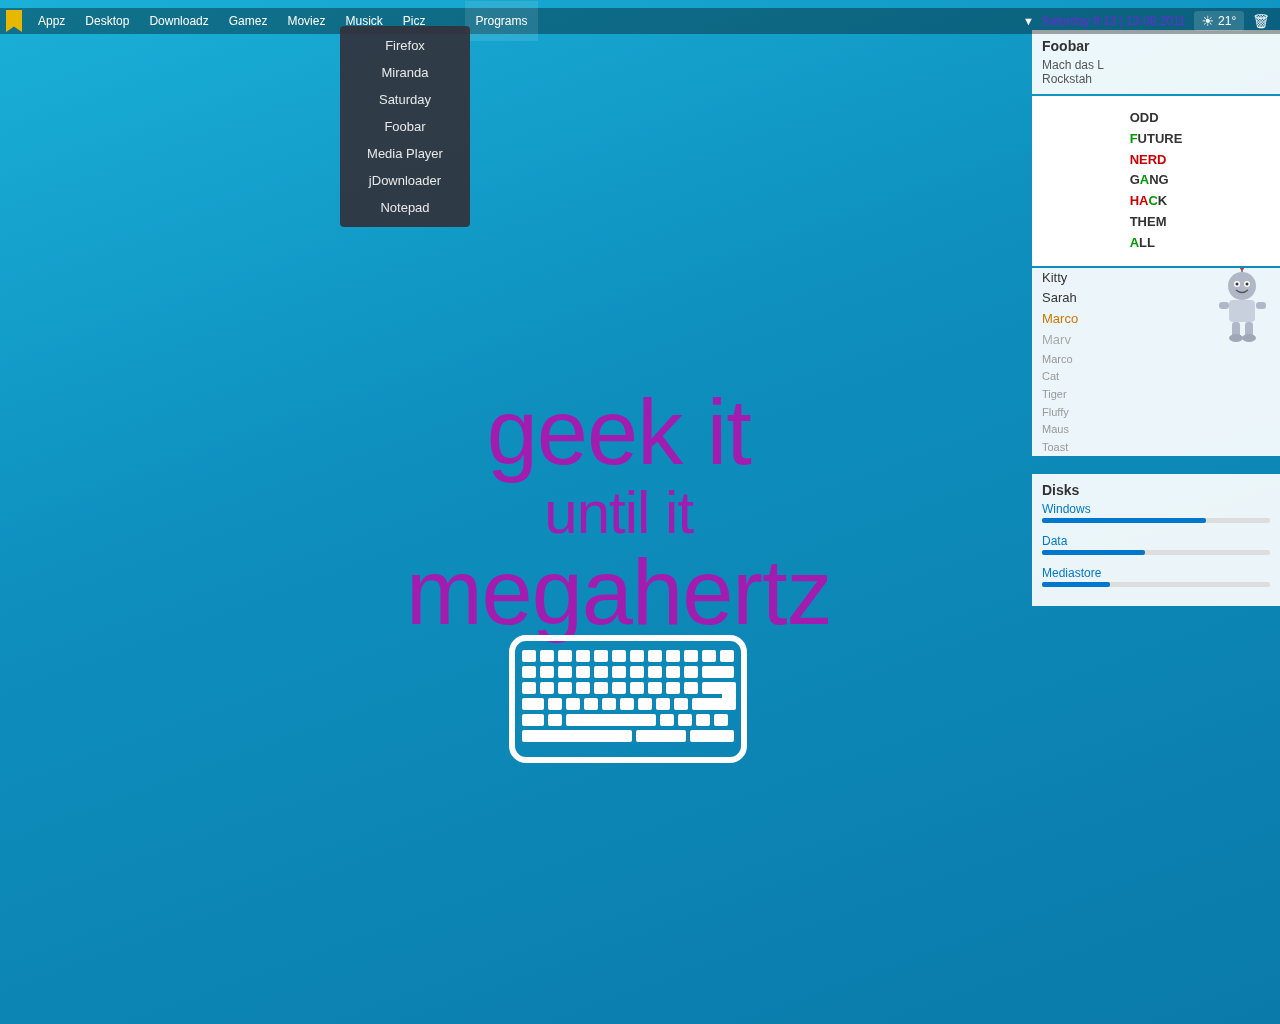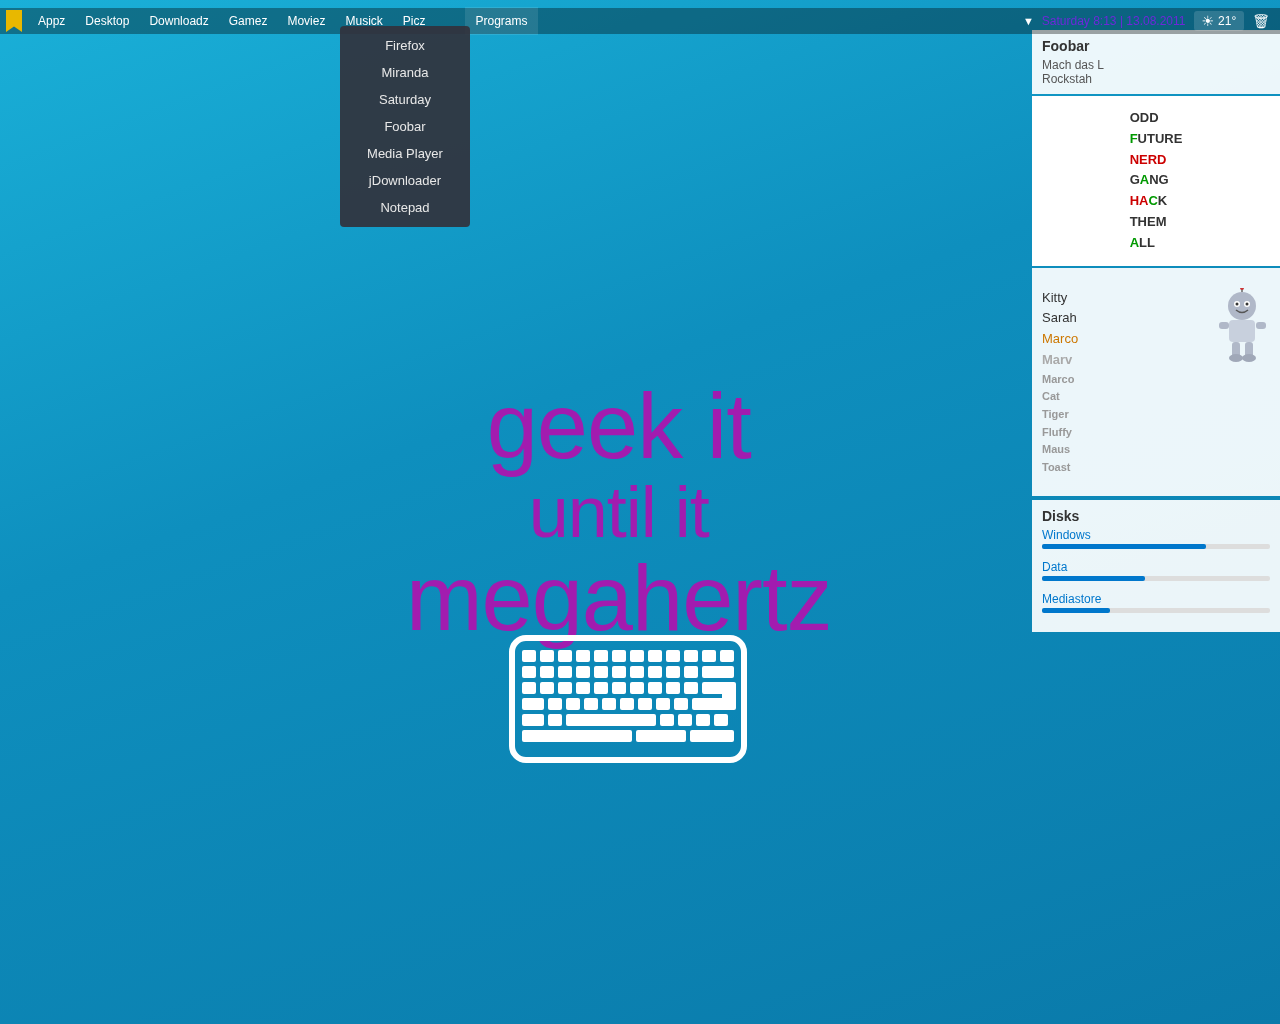--- a/index.html
+++ b/index.html
@@ -48,21 +48,21 @@
       cursor: pointer;
       height: 26px;
       display: flex;
       align-items: center;
     }
     #taskbar-programs {
       margin-left: 30px;
       color: #fff;
       font-size: 12px;
       padding: 0 10px;
-      height: 28px;
+      height: 40px;
       display: flex;
       align-items: center;
       background: rgba(255,255,255,0.1);
     }
     #taskbar-right {
       margin-left: auto;
       display: flex;
       align-items: center;
       gap: 8px;
       padding-right: 10px;
@@ -124,21 +124,21 @@
       color: #a21caf;
       line-height: 1.05;
     }
     .wt-line1 {
       font-size: 92px;
       font-weight: 300;
       letter-spacing: -1px;
       font-family: 'Arial Rounded MT Bold', Arial, sans-serif;
     }
     .wt-line2 {
-      font-size: 72px;
+      font-size: 60px;
       font-weight: 300;
       letter-spacing: -1px;
       font-family: 'Arial Rounded MT Bold', Arial, sans-serif;
     }
     .wt-line3 {
       font-size: 92px;
       font-weight: 300;
       letter-spacing: -1px;
       font-family: 'Arial Rounded MT Bold', Arial, sans-serif;
     }
@@ -220,37 +220,37 @@
     .ofwg-h2 { color: #333; }
     .ofwg-e3 { color: #333; }
     .ofwg-m { color: #333; }
     .ofwg-a3 { color: #cc0000; }
     .ofwg-l { color: #009900; }
     .ofwg-l2 { color: #333; }
 
     
     #contacts-widget {
       background: rgba(255,255,255,0.92);
-      margin-bottom: 4px;
-      padding: 20px 10px;
+      margin-bottom: 18px;
+      padding: 0 10px;
       display: flex;
       align-items: flex-start;
       gap: 8px;
     }
     .contacts-list {
       flex: 1;
     }
     .contact-name {
       font-size: 13px;
       color: #333;
       line-height: 1.6;
     }
     .contact-name.online { color: #333; }
     .contact-name.away { color: #cc7700; }
-    .contact-name.offline { color: #aaa; font-weight: bold; }
+    .contact-name.offline { color: #aaa; }
     #robot-img {
       width: 55px;
       height: 80px;
       display: flex;
       align-items: center;
       justify-content: center;
     }
 
     
     #disks-widget {

